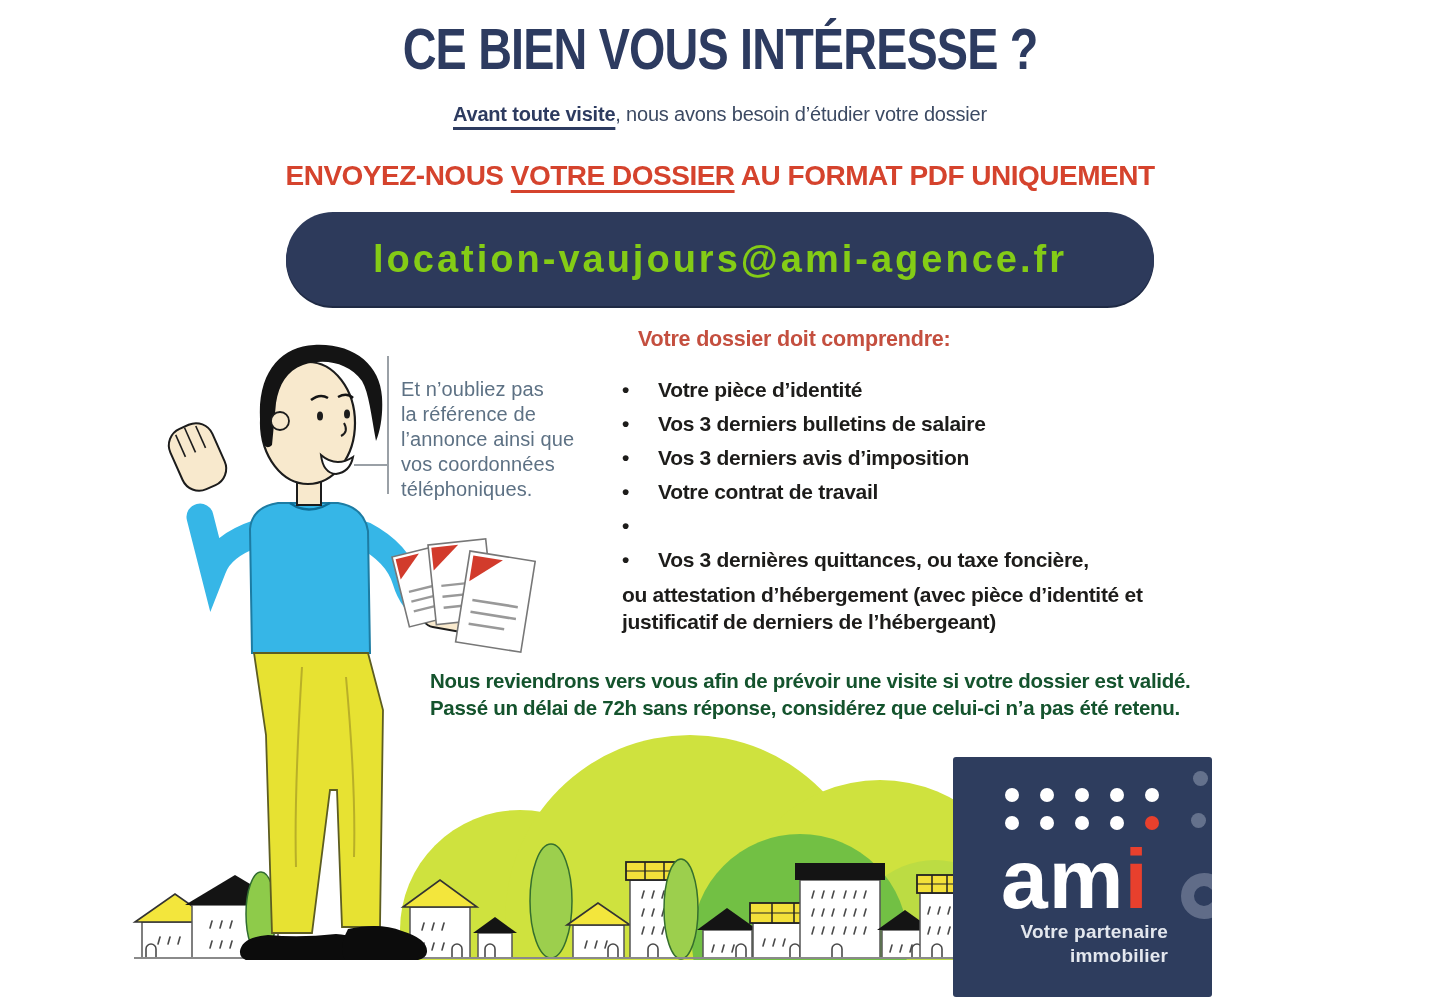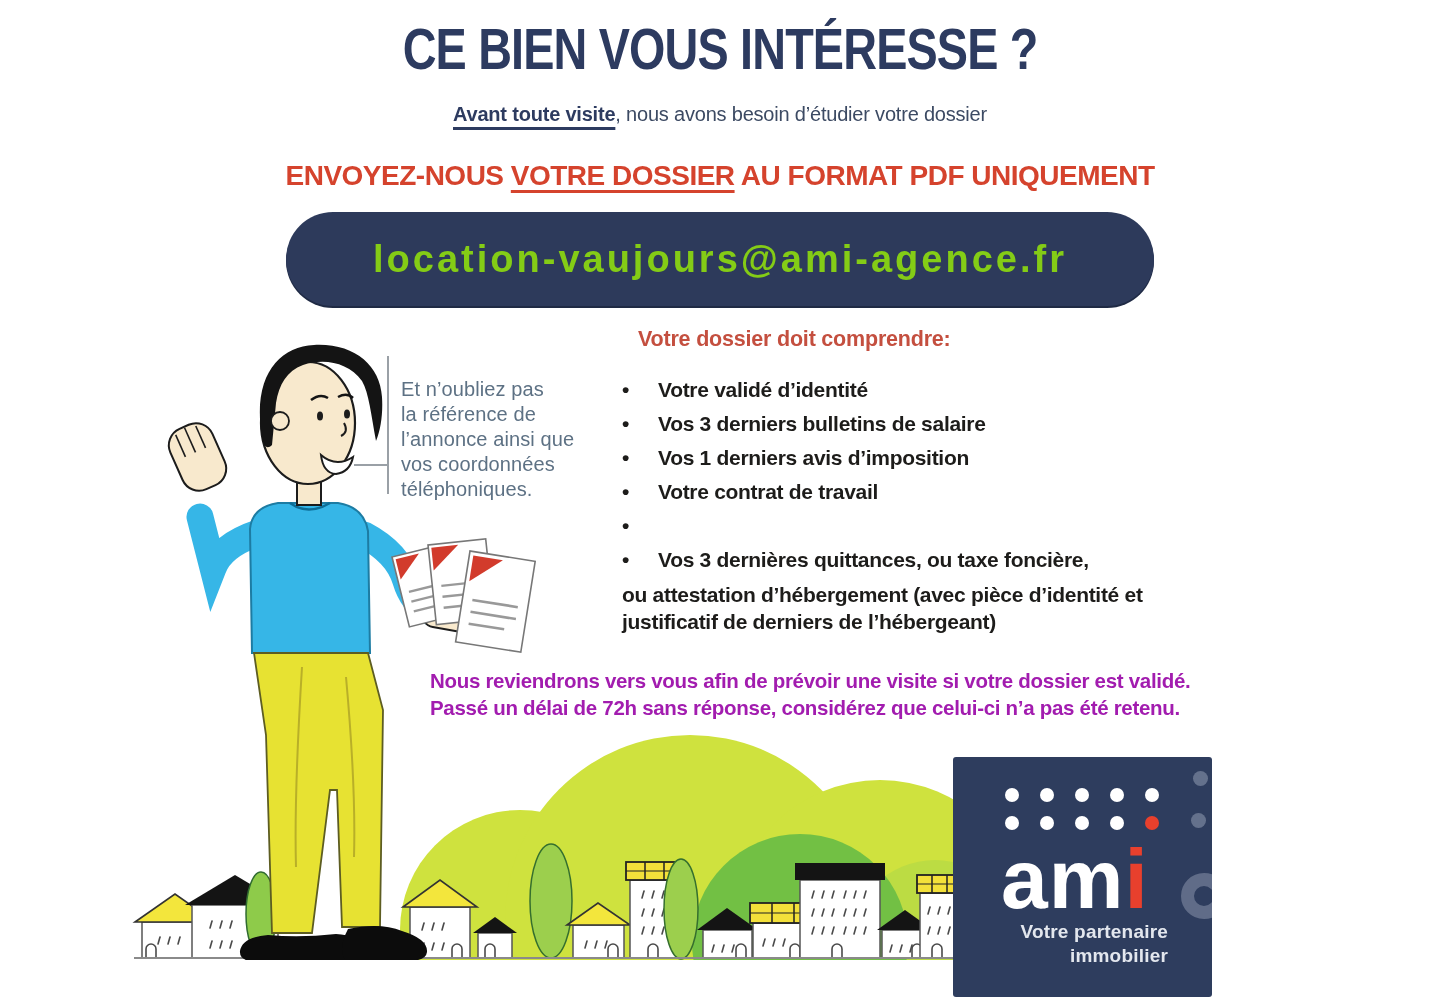--- a/index.html
+++ b/index.html
@@ -47,21 +47,21 @@
     position:absolute;left:638px;top:327px;
     color:#c44f3f;font-size:21.5px;font-weight:800;letter-spacing:-0.2px;
   }
   .dossier-list{position:absolute;left:622px;top:377px;width:590px;color:#1d1c1a;}
   .dossier-row{display:flex;margin-bottom:8px;font-size:21px;font-weight:700;line-height:26px;letter-spacing:-0.3px;}
   .dossier-row .bullet{width:36px;flex:0 0 36px;}
   .dossier-cont{font-size:21px;font-weight:700;line-height:27px;letter-spacing:-0.3px;}
   
   .footer-notice{
     position:absolute;left:430px;top:667px;
-    color:#a21caf;font-size:20.5px;font-weight:800;line-height:27px;letter-spacing:-0.3px;white-space:nowrap;
+    color:#14532d;font-size:20.5px;font-weight:800;line-height:27px;letter-spacing:-0.3px;white-space:nowrap;
   }
   
   .village-svg{position:absolute;left:130px;top:716px;width:832px;height:244px;}
   .man-svg{position:absolute;left:140px;top:335px;width:400px;height:625px;}
   
   .logo-block{
     position:absolute;left:953px;top:757px;width:259px;height:240px;
     background:#2e3d5e;border-radius:3px;overflow:hidden;
   }
   .logo-dots{position:absolute;left:52px;top:31px;display:flex;flex-direction:column;gap:14px;}
@@ -295,29 +295,29 @@
     <div>la référence de</div>
     <div>l’annonce ainsi que</div>
     <div>vos coordonnées</div>
     <div>téléphoniques.</div>
   </div>
 
   <div class="dossier-heading">Votre dossier doit comprendre:</div>
   <div class="dossier-list">
     <div class="dossier-row">
       <span class="bullet">•</span>
-      <span>Votre validé d’identité</span>
+      <span>Votre pièce d’identité</span>
     </div>
     <div class="dossier-row">
       <span class="bullet">•</span>
       <span>Vos 3 derniers bulletins de salaire</span>
     </div>
     <div class="dossier-row">
       <span class="bullet">•</span>
-      <span>Vos 1 derniers avis d’imposition</span>
+      <span>Vos 3 derniers avis d’imposition</span>
     </div>
     <div class="dossier-row">
       <span class="bullet">•</span>
       <span>Votre contrat de travail</span>
     </div>
     <div class="dossier-row">
       <span class="bullet">•</span>
     </div>
     <div>
       <div class="dossier-row">

